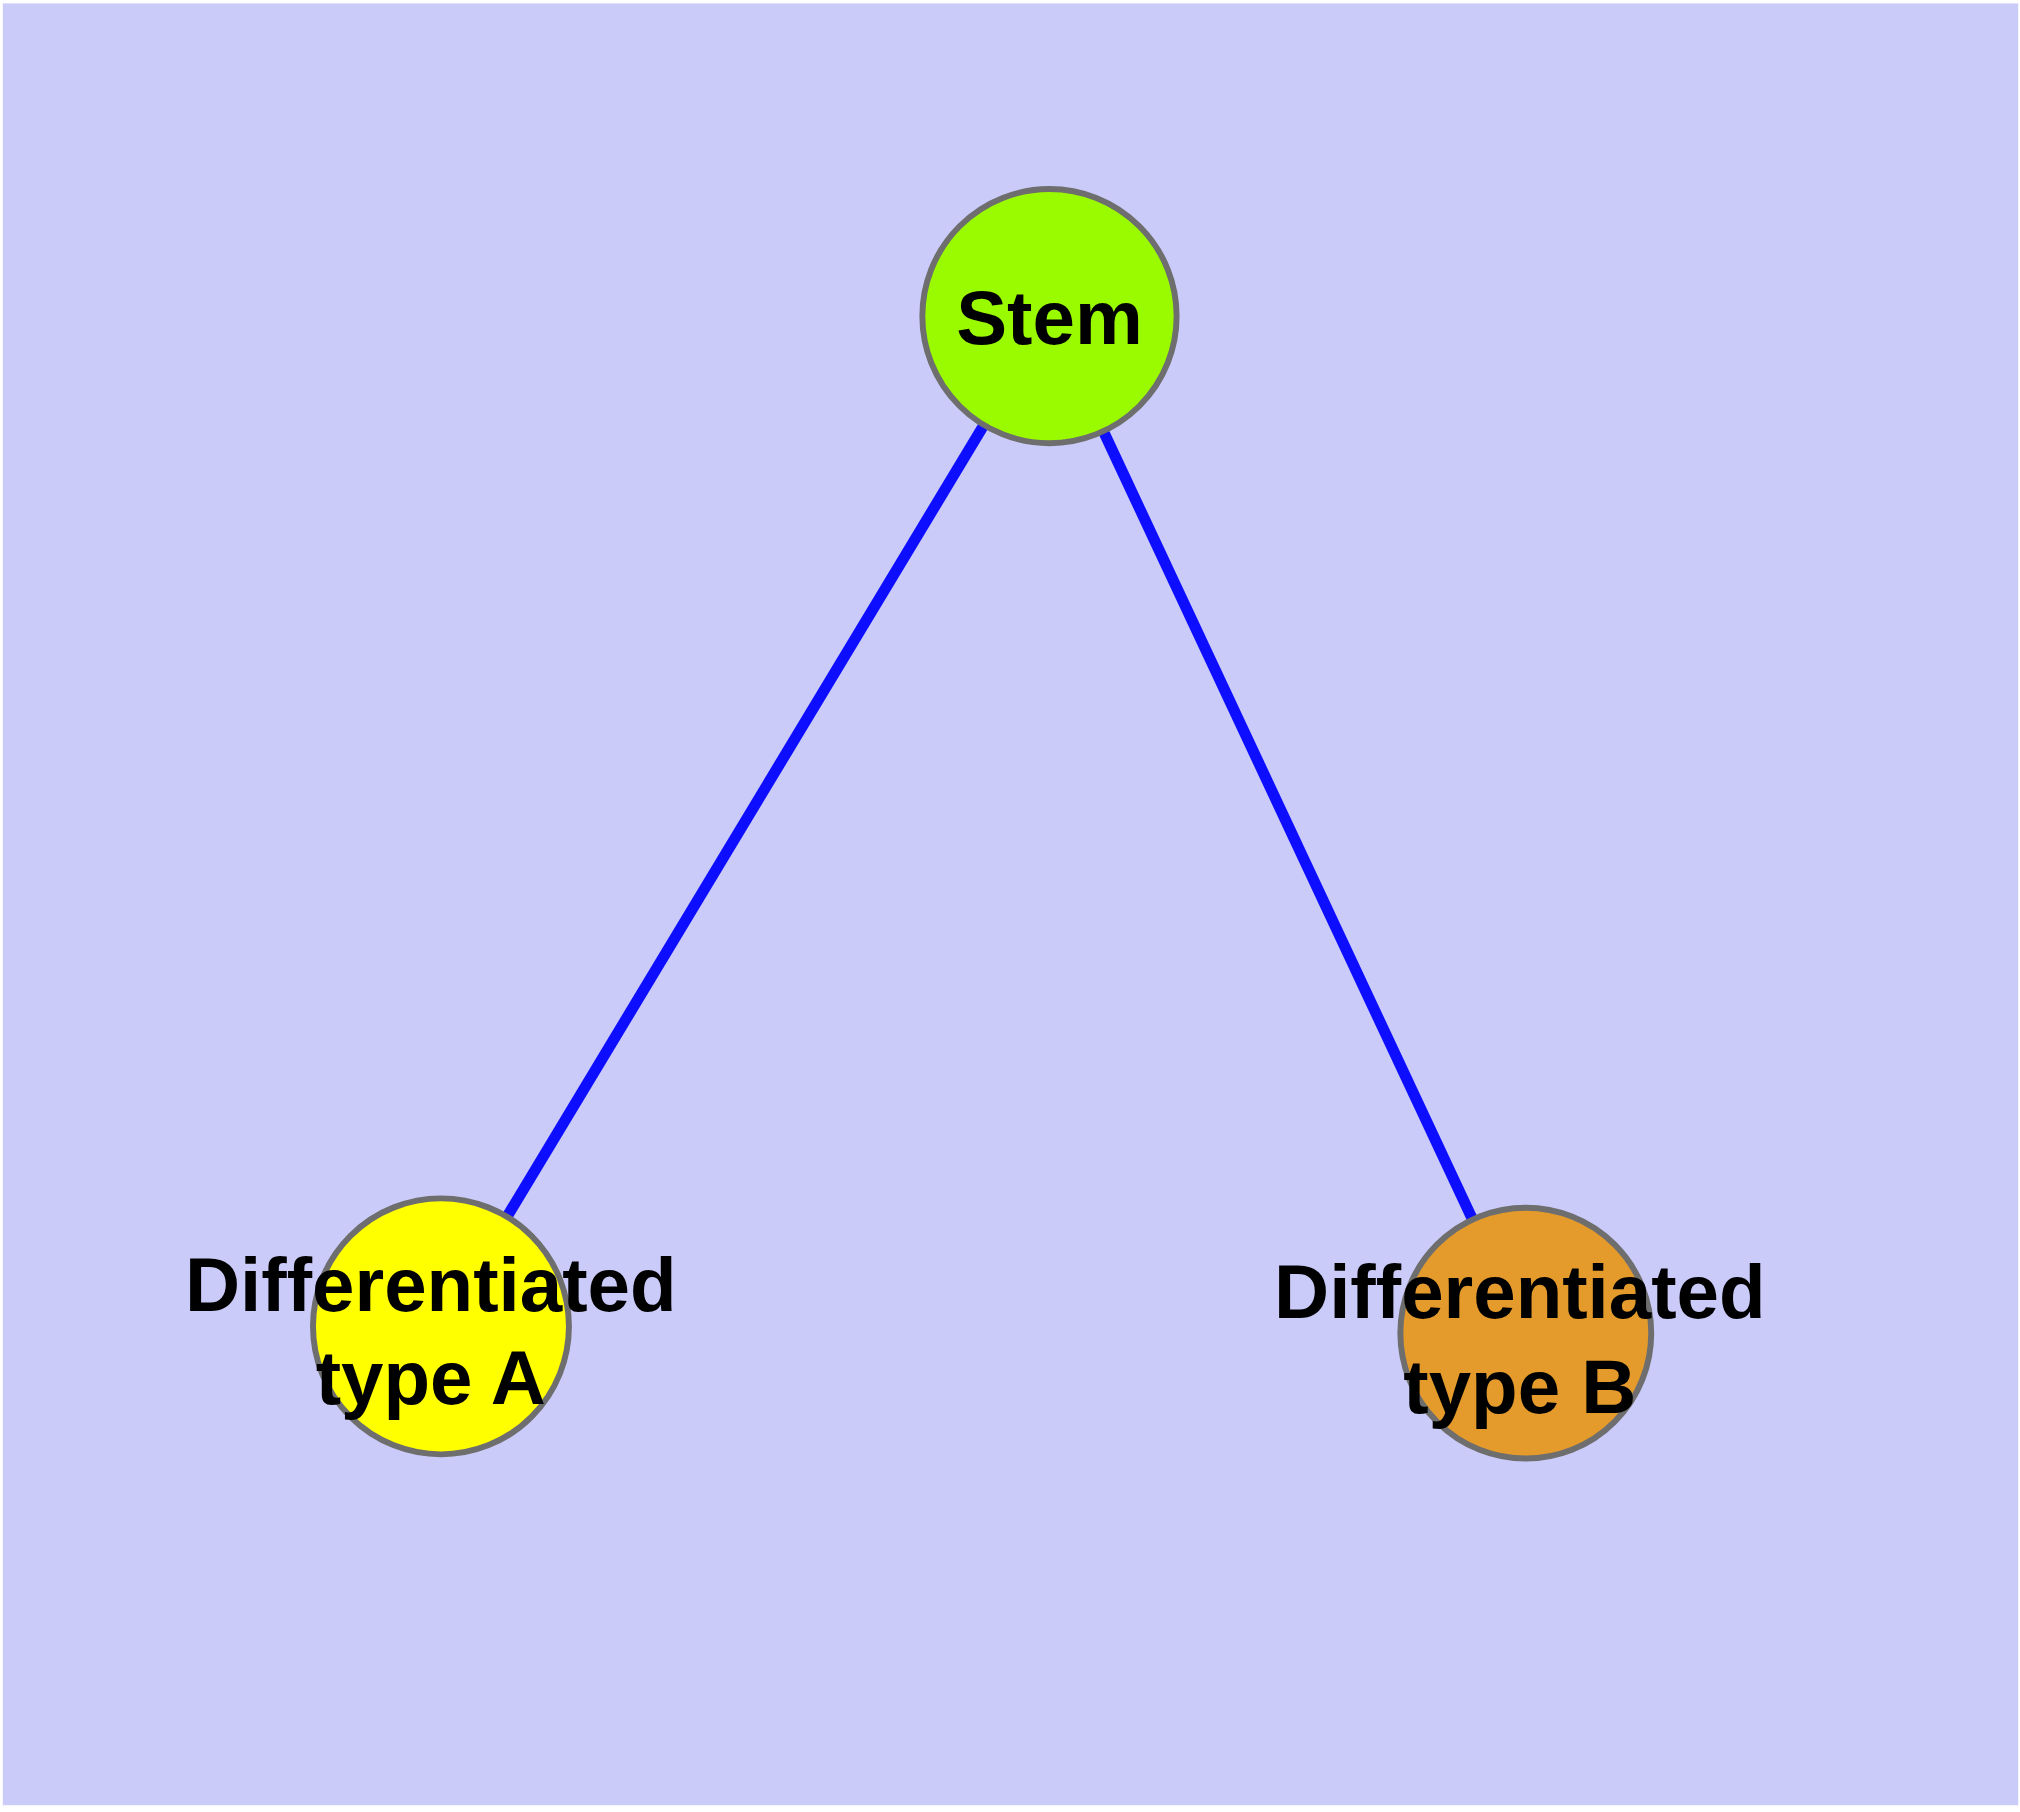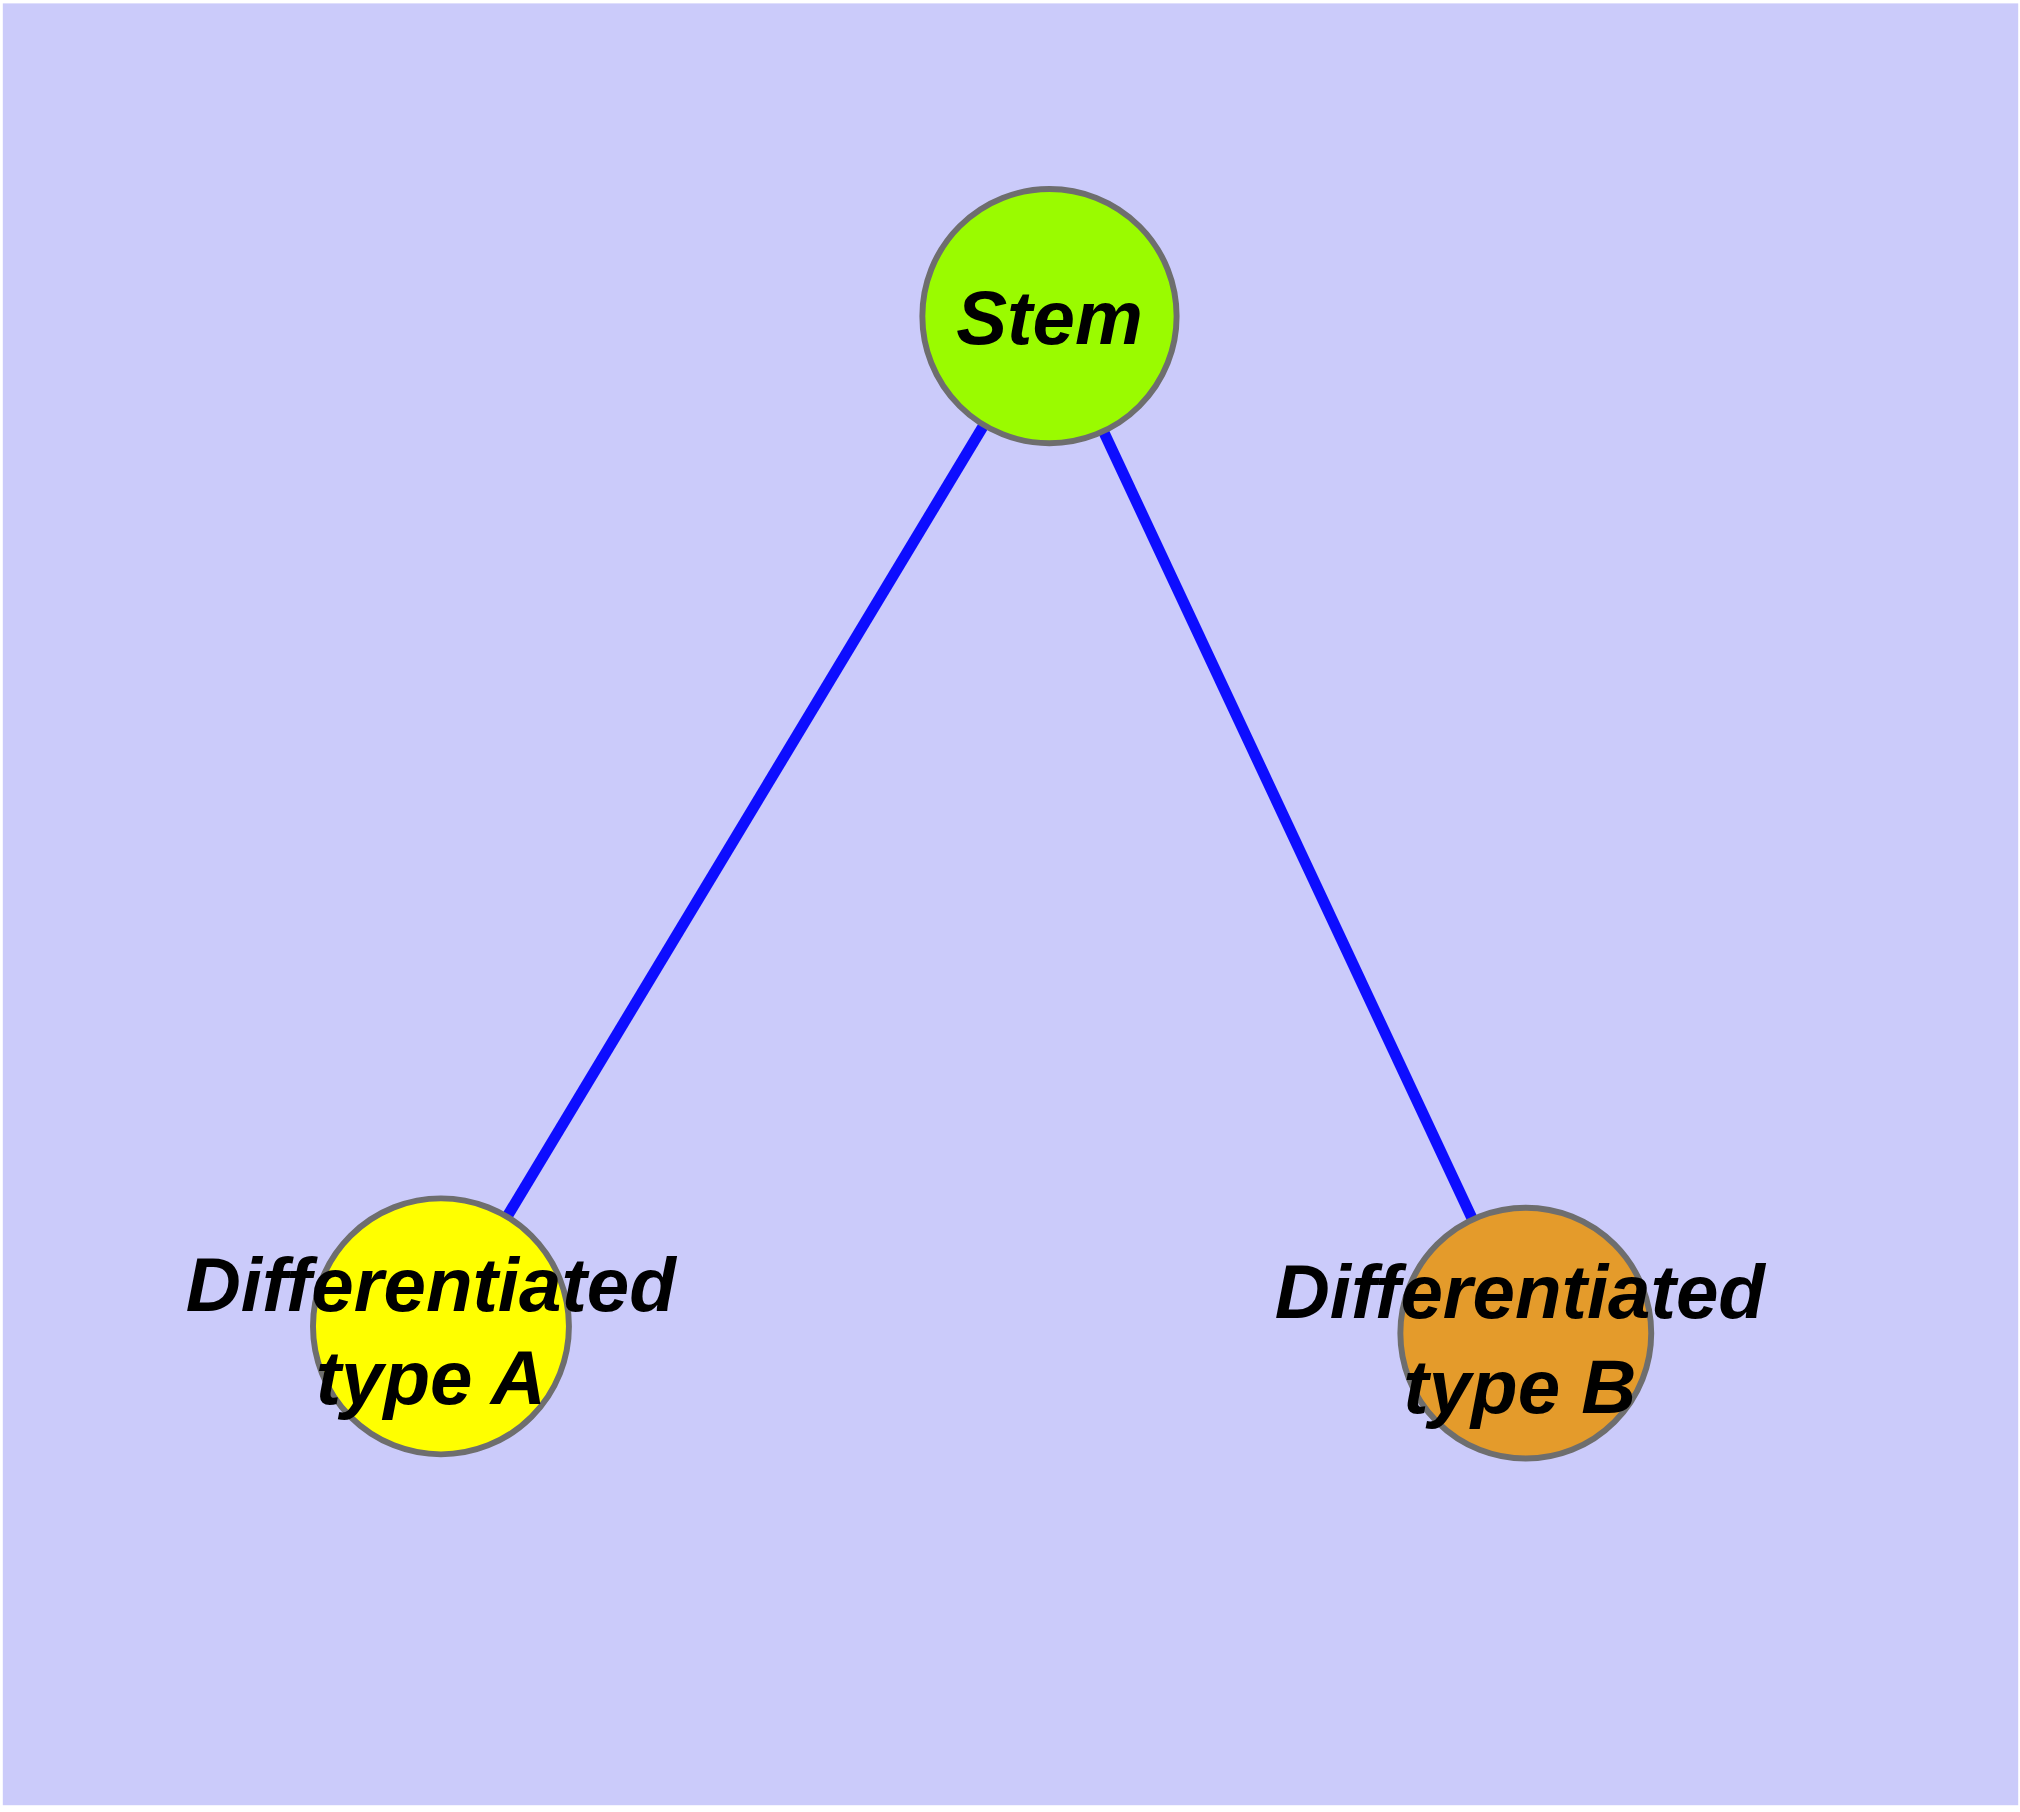--- a/index.html
+++ b/index.html
@@ -7,21 +7,20 @@
     padding: 0;
     background: #ffffff;
     width: 2021px;
     height: 1812px;
     overflow: hidden;
   }
   .figure-canvas {
     position: relative;
     width: 1609px;
     height: 1812px;
-    font-style: italic;
   }
   svg.graph-svg {
     display: block;
     width: 2021px;
     height: 1812px;
   }
   .node-label {
     font-family: "Liberation Sans", sans-serif;
     font-weight: bold;
     font-size: 90px;

